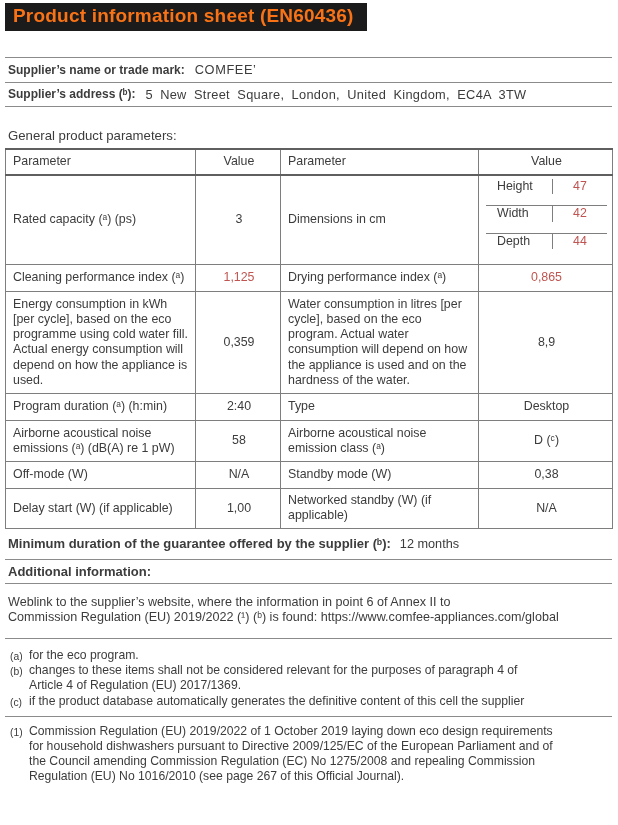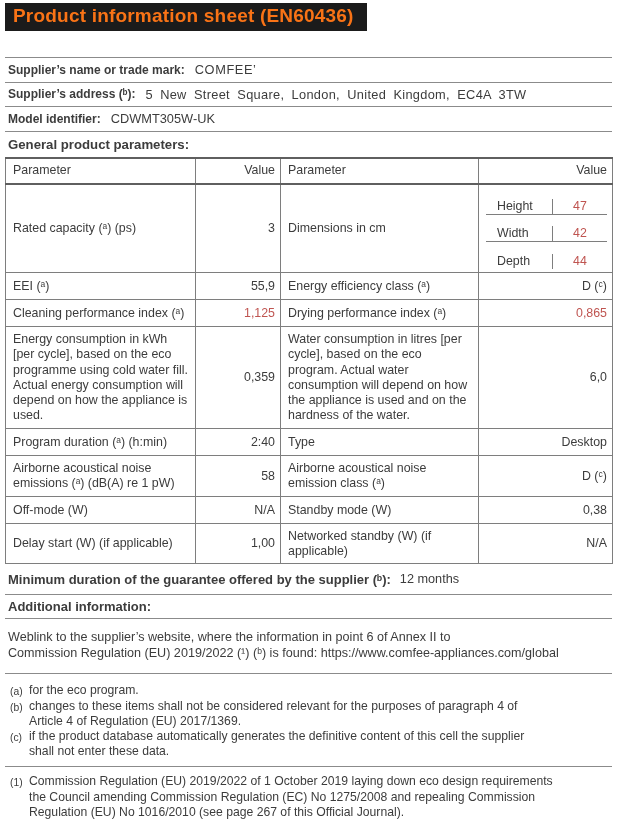--- a/index.html
+++ b/index.html
@@ -20,30 +20,30 @@
 
   
   .info-section { margin-top:26px; border-bottom:1.5px solid var(--rule); }
   .info-row { display:flex; align-items:center; height:24.5px; border-top:1.5px solid var(--rule); }
   .info-label { font-weight:bold; font-size:12px; padding-left:3px; white-space:nowrap; }
   .info-value { margin-left:10px; font-size:12.8px; white-space:nowrap; }
   .spaced { word-spacing:3.5px; letter-spacing:0.3px; }
   .brand { letter-spacing:0.6px; }
 
   
-  .section-heading { font-weight:bold; font-size:13.2px; margin:5px 0 5px 3px; }
+  .section-heading { font-weight:normal; font-size:13.2px; margin:21px 0 5px 3px; }
 
   
   table.params { border-collapse:collapse; table-layout:fixed; width:607px; border-top:2px solid var(--grid-dark); }
   table.params td { border:1px solid var(--grid); padding:3px 5px 3px 7px; line-height:15.2px; font-size:12.4px; vertical-align:middle;margin-top:16px; }
   tr.hdr td { border-bottom:2px solid var(--grid-dark); }
-  td.v { text-align:right; padding-left:2px; padding-right:2px; }
+  td.v { text-align:center; padding-left:2px; padding-right:2px; }
   .red { color:var(--accent-red); }
   td.dims-cell { padding:0; }
-  .dim-row { display:flex; align-items:flex-end; height:27.3px; border-bottom:1px solid var(--grid); }
+  .dim-row { display:flex; align-items:flex-start; height:27.3px; border-bottom:1px solid var(--grid); }
   .dim-row:last-child { border-bottom:none; }
   .dim-label { width:66px; display:flex; align-items:center; padding-left:11px; }
   .dim-value { flex:1; border-left:1px solid var(--grid); display:flex; align-items:center; justify-content:center; }
 
   
   .bar-row { display:flex; align-items:center; border-bottom:1.5px solid var(--rule); }
   .bar-guarantee { height:31px; }
   .bar-additional { height:24px; }
   .bar-label { font-weight:bold; font-size:13px; padding-left:3px; white-space:nowrap; }
   .bar-value { margin-left:9px; font-size:12.7px; }
@@ -66,24 +66,20 @@
   <div class="title-bar">Product information sheet (EN60436)</div>
 
   <div class="info-section">
     <div class="info-row">
       <span class="info-label">Supplier’s name or trade mark:</span>
       <span class="info-value brand">COMFEE’</span>
     </div>
     <div class="info-row">
       <span class="info-label">Supplier’s address (ᵇ):</span>
       <span class="info-value spaced">5 New Street Square, London, United Kingdom, EC4A 3TW</span>
-    </div>
-    <div class="info-row">
-      <span class="info-label">Model identifier:</span>
-      <span class="info-value">CDWMT305W-UK</span>
     </div>
   </div>
 
   <div class="section-heading">General product parameters:</div>
 
   <table class="params">
     <colgroup>
         <col style="width:190px">
         <col style="width:85px">
         <col style="width:198px">
@@ -109,36 +105,30 @@
             <div class="dim-label">Width</div>
             <div class="dim-value red">42</div>
           </div>
           <div class="dim-row">
             <div class="dim-label">Depth</div>
             <div class="dim-value red">44</div>
           </div>
         </td>
       </tr>
       <tr style="height:27px">
-        <td>EEI (ᵃ)</td>
-        <td class="v">55,9</td>
-        <td>Energy efficiency class (ᵃ)</td>
-        <td class="v">D (ᶜ)</td>
-      </tr>
-      <tr style="height:27px">
         <td>Cleaning performance index (ᵃ)</td>
         <td class="v red">1,125</td>
         <td>Drying performance index (ᵃ)</td>
         <td class="v red">0,865</td>
       </tr>
       <tr style="height:102px">
         <td>Energy consumption in kWh [per cycle], based on the eco programme using cold water fill. Actual energy consumption will depend on how the appliance is used.</td>
         <td class="v">0,359</td>
         <td>Water consumption in litres [per cycle], based on the eco program. Actual water consumption will depend on how the appliance is used and on the hardness of the water.</td>
-        <td class="v">6,0</td>
+        <td class="v">8,9</td>
       </tr>
       <tr style="height:27px">
         <td>Program duration (ᵃ) (h:min)</td>
         <td class="v">2:40</td>
         <td>Type</td>
         <td class="v">Desktop</td>
       </tr>
       <tr style="height:41px">
         <td>Airborne acoustical noise emissions (ᵃ) (dB(A) re 1 pW)</td>
         <td class="v">58</td>
@@ -180,26 +170,26 @@
       <span class="fn-line">for the eco program.</span>
     </div>
     <div class="footnote">
       <span class="fn-marker">(b)</span>
       <span class="fn-line">changes to these items shall not be considered relevant for the purposes of paragraph 4 of</span>
       <span class="fn-line">Article 4 of Regulation (EU) 2017/1369.</span>
     </div>
     <div class="footnote">
       <span class="fn-marker">(c)</span>
       <span class="fn-line">if the product database automatically generates the definitive content of this cell the supplier</span>
-      <span class="fn-line">shall not enter these data.</span>
     </div>
   </div>
 
   <div class="regulation-block">
     <div class="footnote">
       <span class="fn-marker">(1)</span>
       <span class="fn-line">Commission Regulation (EU) 2019/2022 of 1 October 2019 laying down eco design requirements</span>
+      <span class="fn-line">for household dishwashers pursuant to Directive 2009/125/EC of the European Parliament and of</span>
       <span class="fn-line">the Council amending Commission Regulation (EC) No 1275/2008 and repealing Commission</span>
       <span class="fn-line">Regulation (EU) No 1016/2010 (see page 267 of this Official Journal).</span>
     </div>
   </div>
 
 </div>
 
 </body></html>

